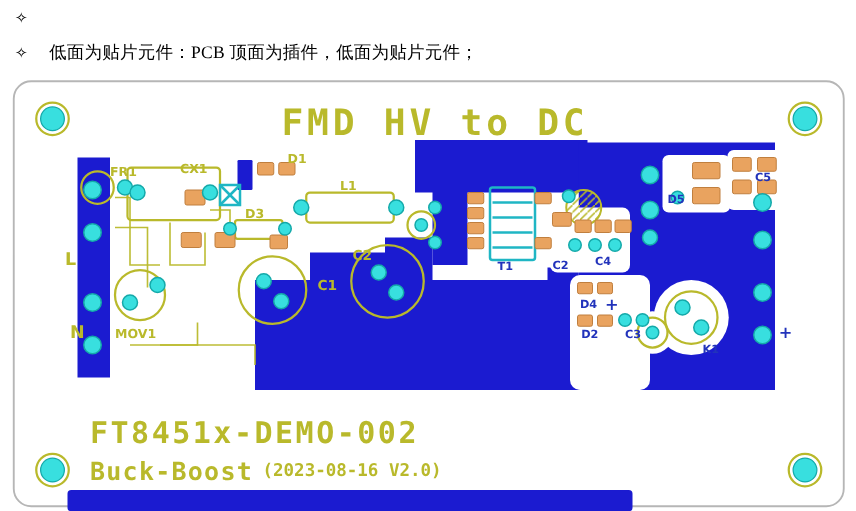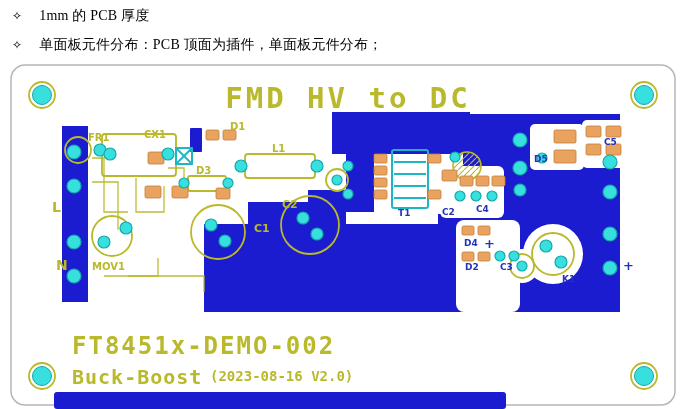--- a/index.html
+++ b/index.html
@@ -23,25 +23,24 @@
   #smd-pads rect{fill:#e9a35f;stroke:#c07f3e;stroke-width:.8}
 </style>
 </head>
 <body>
 
 <div class="page">
 
   <div class="bullets">
     <div class="bullet">
       <span class="marker">✧</span>
-      <span class="text">1mm 的 PCB 厚度</span>
     </div>
     <div class="bullet">
       <span class="marker">✧</span>
-      <span class="text">单面板元件分布：PCB 顶面为插件，单面板元件分布；</span>
+      <span class="text">低面为贴片元件：PCB 顶面为插件，低面为贴片元件；</span>
     </div>
   </div>
 
   <div class="pcb-figure">
     <svg width="670" height="347" viewBox="0 0 670 347">
       <defs>
         <pattern id="hatch" width="6" height="6" patternUnits="userSpaceOnUse">
           <path d="M0,6 L6,0" stroke="#b9b92b" stroke-width="1.2"></path>
         </pattern>
       </defs>

